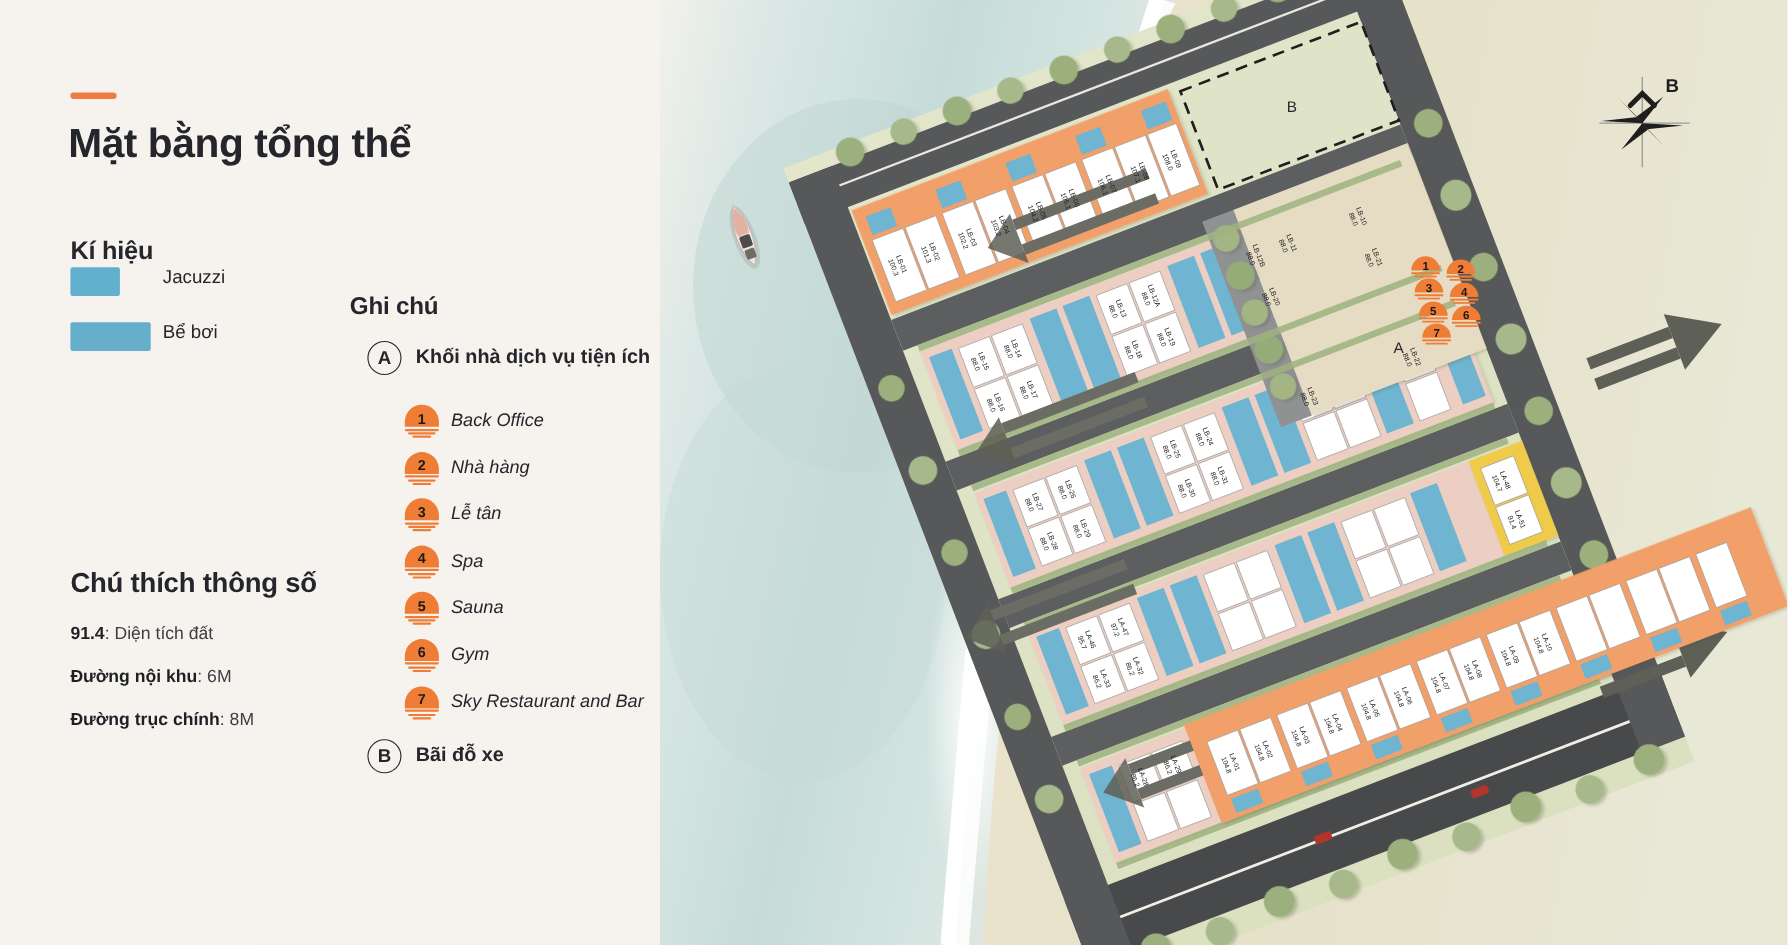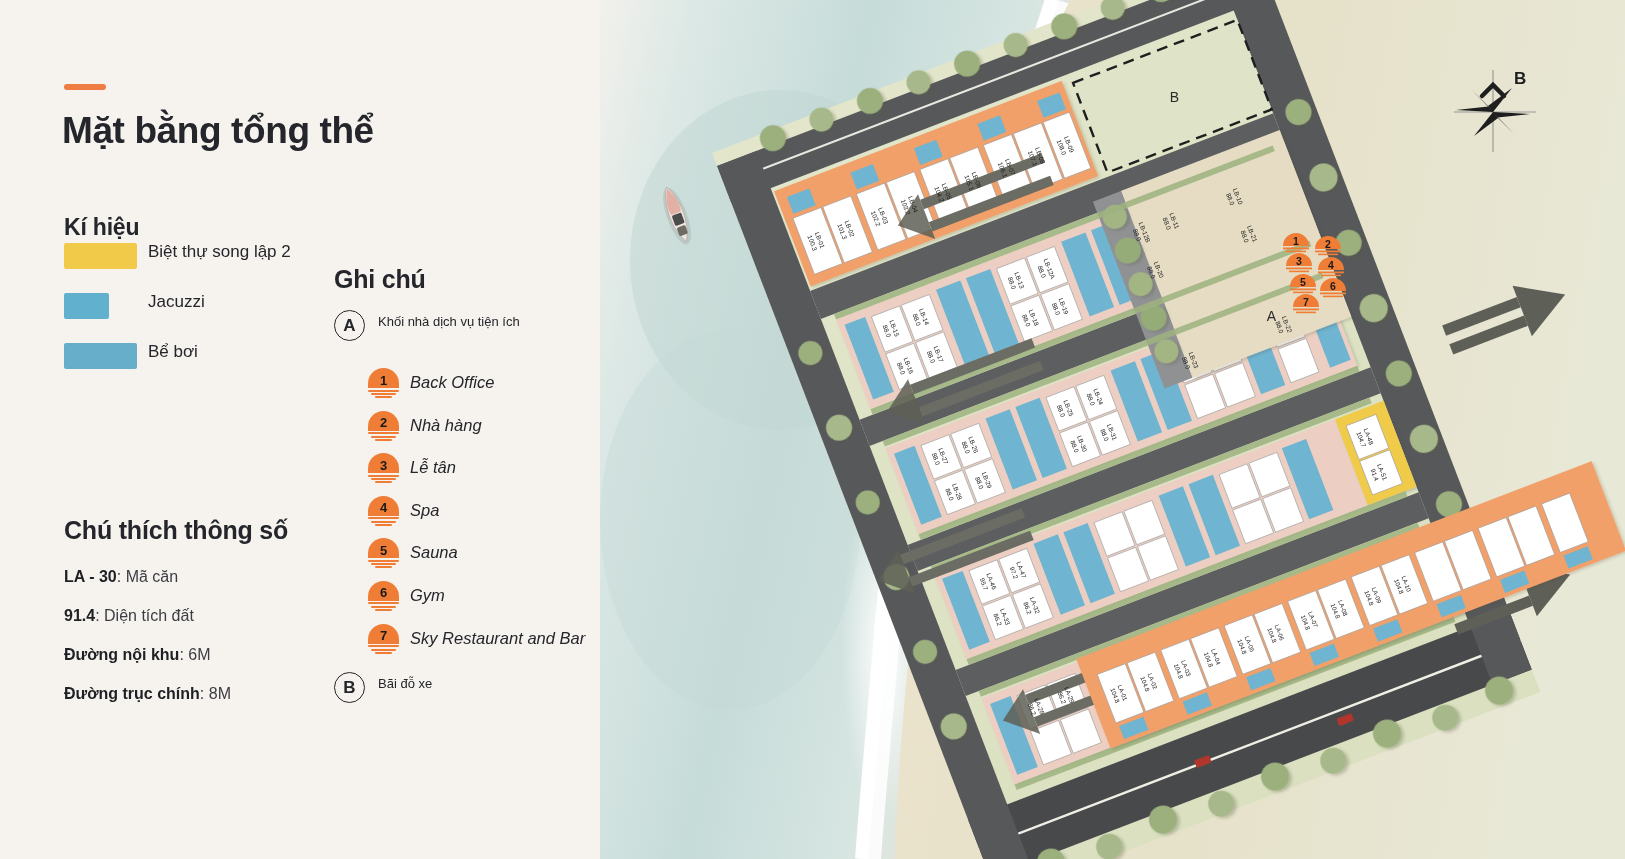--- a/index.html
+++ b/index.html
@@ -30,21 +30,21 @@
     letter-spacing: -0.4px; white-space: nowrap;
   }
 
   .section-head {
     position: absolute;
     font-size: 23px; font-weight: 700; color: #24262b;
     letter-spacing: -0.2px; white-space: nowrap;
   }
   #legend-head { left: 64px; top: 188px; margin-top: 26px; }
   #params-head { left: 64px; top: 516px; font-size: 25px; text-align: right; }
-  #notes-head  { left: 334px; top: 265px; font-size: 25px; }
+  #notes-head  { left: 318px; top: 265px; font-size: 22px; }
 
   
   #legend-list { position: absolute; left: 64px; top: 238px; width: 280px; }
   .legend-row {
     position: relative; height: 50px;
   }
   .legend-sw {
     position: absolute; left: 0; top: 5px;
     height: 26px; border-radius: 2px;
   }
@@ -65,21 +65,21 @@
   }
   .letter-badge {
     position: absolute; left: 0; top: 0;
     width: 31px; height: 31px; border-radius: 50%;
     border: 1.6px solid #24262b;
     display: flex; align-items: center; justify-content: center;
     font-size: 17px; font-weight: 700; color: #24262b;
   }
   .note-group-label {
     position: absolute; left: 44px; top: 4px;
-    font-size: 13px; font-weight: 400; color: #24262b; white-space: nowrap;
+    font-size: 18px; font-weight: 700; color: #24262b; white-space: nowrap;
   }
 
   #numbered-list { position: absolute; left: 368px; top: 368px; width: 290px; }
   .num-row { position: relative; height: 42.6px; }
   .sun-badge {
     position: absolute; left: 0; top: 0;
     width: 31px; height: 31px;
   }
   .sun-dome {
     position: absolute; left: 0; top: 0;
@@ -112,39 +112,32 @@
 
   <div id="left-panel">
 
     <div class="accent-rule"></div>
     <div id="page-title">Mặt bằng tổng thể</div>
 
     <div class="section-head" id="legend-head">Kí hiệu</div>
 
     <div id="legend-list">
       <div class="legend-row">
-        <div class="legend-sw" style="background:#f0ca48;width:73px;"></div>
-        <div class="legend-label">Biệt thự song lập 2</div>
-      </div>
-      <div class="legend-row">
         <div class="legend-sw" style="background:#61b0ce;width:45px;"></div>
         <div class="legend-label">Jacuzzi</div>
       </div>
       <div class="legend-row">
         <div class="legend-sw" style="background:#67aecb;width:73px;"></div>
         <div class="legend-label">Bể bơi</div>
       </div>
     </div>
 
     <div class="section-head" id="params-head">Chú thích thông số</div>
 
     <div id="params-list">
-      <div class="param-row">
-        <b>LA - 30</b><span>: </span><span>Mã căn</span>
-      </div>
       <div class="param-row">
         <b>91.4</b><span>: </span><span>Diện tích đất</span>
       </div>
       <div class="param-row">
         <b>Đường nội khu</b><span>: </span><span>6M</span>
       </div>
       <div class="param-row">
         <b>Đường trục chính</b><span>: </span><span>8M</span>
       </div>
     </div>

